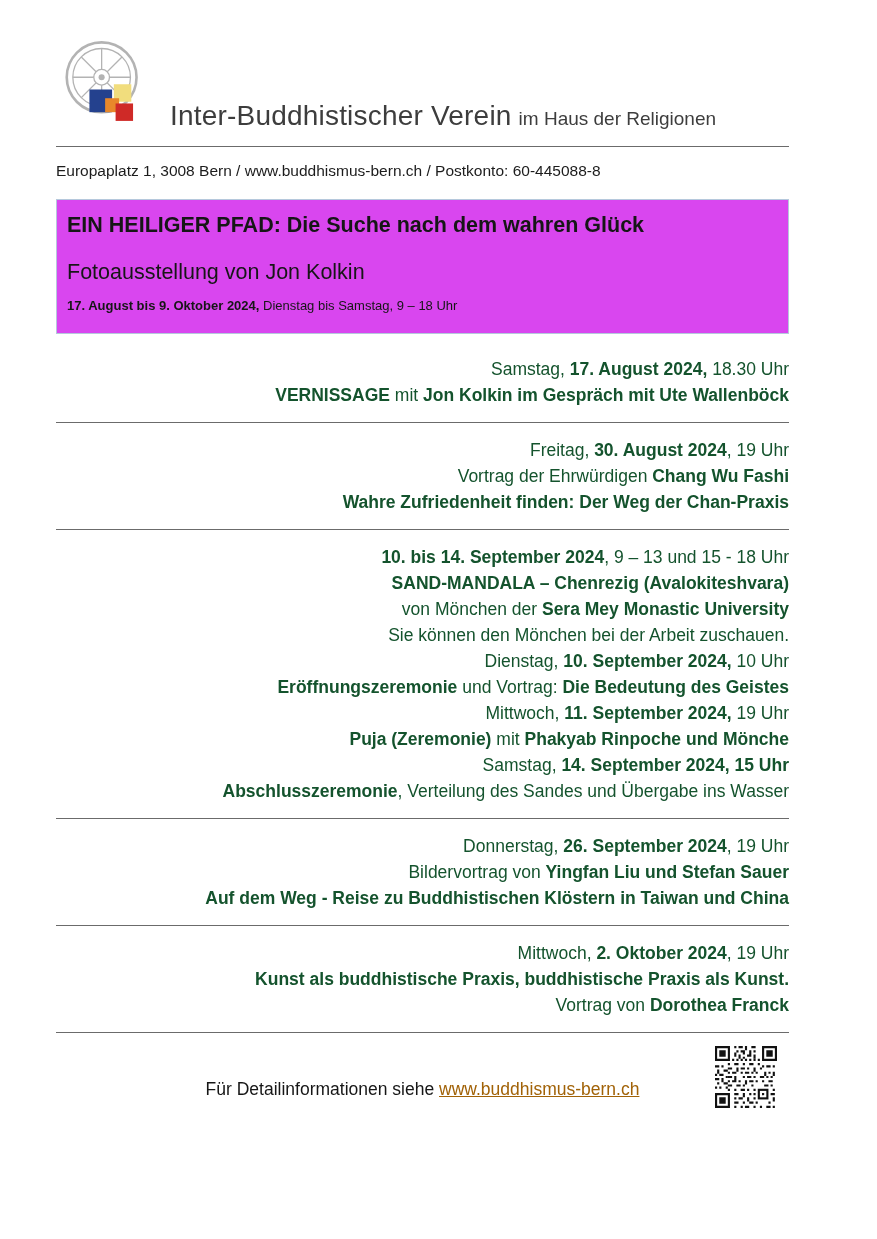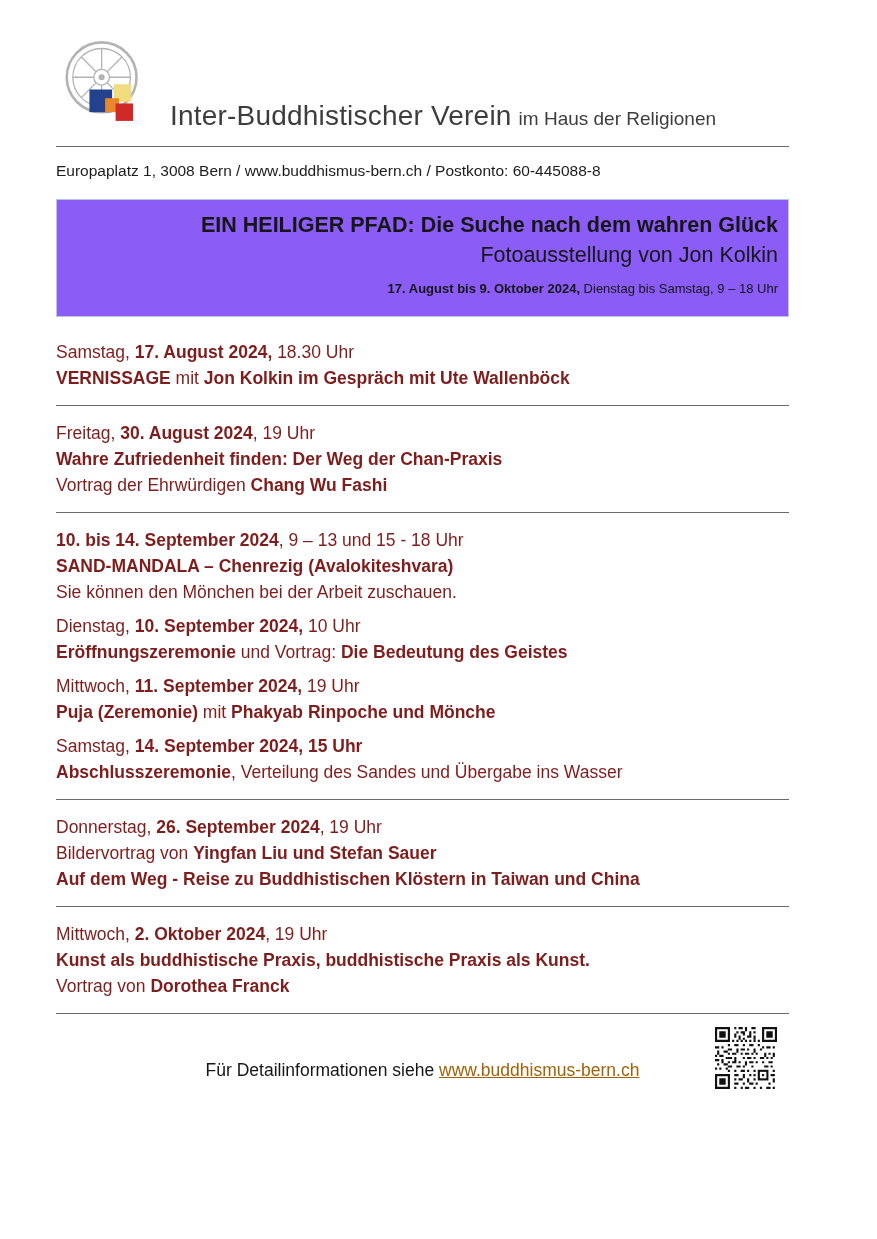--- a/index.html
+++ b/index.html
@@ -19,30 +19,30 @@
   .title-sub { font-size: 19px; color: #3d3d3d; margin-left: 7px; }
 
   .rule { border: none; border-top: 1px solid #6b6b6b; height: 0; }
   .header-rule { margin-top: 10px; }
 
   .address { text-align: left; font-size: 15.5px; margin-top: 15px; color: #1c1c1c; }
 
   
   .highlight {
     margin-top: 19px; margin-bottom: 8px;
-    background: #8b5cf6; border: 1px solid #b5c8dc;
-    text-align: right; padding: 11px 10px 13px 10px;
+    background: #d946ef; border: 1px solid #b5c8dc;
+    text-align: left; padding: 11px 10px 13px 10px;
   }
   .hl-title { font-size: 21.5px; line-height: 28px; }
-  .hl-sub   { font-size: 21.5px; line-height: 28px; margin-top: 2px; }
+  .hl-sub   { font-size: 21.5px; line-height: 28px; margin-top: 19px; }
   .hl-date  { font-size: 13px; line-height: 24px; margin-top: 8px; }
 
   
-  .event { text-align: left; font-size: 17.5px; line-height: 26px; padding: 14px 0; color: #7f1d1d; }
-  .para + .para { margin-top: 8px; }
+  .event { text-align: right; font-size: 17.5px; line-height: 26px; padding: 14px 0; color: #14532d; }
+  .para + .para { margin-top: 0; }
   .line { min-height: 26px; }
   .b { font-weight: bold; }
 
   
   .footer { position: relative; text-align: center; font-size: 17.5px; min-height: 104px; }
   .footer-line { padding-top: 46px; }
   .footer-link { color: #a16207; text-decoration: underline; cursor: pointer; }
   .qr { position: absolute; top: 13px; right: 12px; width: 62px; height: 62px; }
   .qr svg { display: block; width: 100%; height: 100%; }
 </style>
@@ -90,31 +90,32 @@
       <p class="line"><span>Samstag, </span><span class="b">17. August 2024,</span><span> 18.30 Uhr</span></p>
       <p class="line"><span class="b">VERNISSAGE</span><span> mit </span><span class="b">Jon Kolkin im Gespräch mit Ute Wallenböck</span></p>
     </div>
   </section>
 
   <hr class="rule">
 
   <section class="event">
     <div class="para">
       <p class="line"><span>Freitag, </span><span class="b">30. August 2024</span><span>, 19 Uhr</span></p>
+      <p class="line"><span>Vortrag der Ehrwürdigen </span><span class="b">Chang Wu Fashi</span></p>
       <p class="line"><span class="b">Wahre Zufriedenheit finden: Der Weg der Chan-Praxis</span></p>
-      <p class="line"><span>Vortrag der Ehrwürdigen </span><span class="b">Chang Wu Fashi</span></p>
     </div>
   </section>
 
   <hr class="rule">
 
   <section class="event">
     <div class="para">
       <p class="line"><span class="b">10. bis 14. September 2024</span><span>, 9 – 13 und 15 - 18 Uhr</span></p>
       <p class="line"><span class="b">SAND-MANDALA – Chenrezig (Avalokiteshvara)</span></p>
+      <p class="line"><span>von Mönchen der </span><span class="b">Sera Mey Monastic University</span></p>
       <p class="line"><span>Sie können den Mönchen bei der Arbeit zuschauen.</span></p>
     </div>
     <div class="para">
       <p class="line"><span>Dienstag, </span><span class="b">10. September 2024,</span><span> 10 Uhr</span></p>
       <p class="line"><span class="b">Eröffnungszeremonie</span><span> und Vortrag: </span><span class="b">Die Bedeutung des Geistes</span></p>
     </div>
     <div class="para">
       <p class="line"><span>Mittwoch, </span><span class="b">11. September 2024,</span><span> 19 Uhr</span></p>
       <p class="line"><span class="b">Puja (Zeremonie)</span><span> mit </span><span class="b">Phakyab Rinpoche und Mönche</span></p>
     </div>

